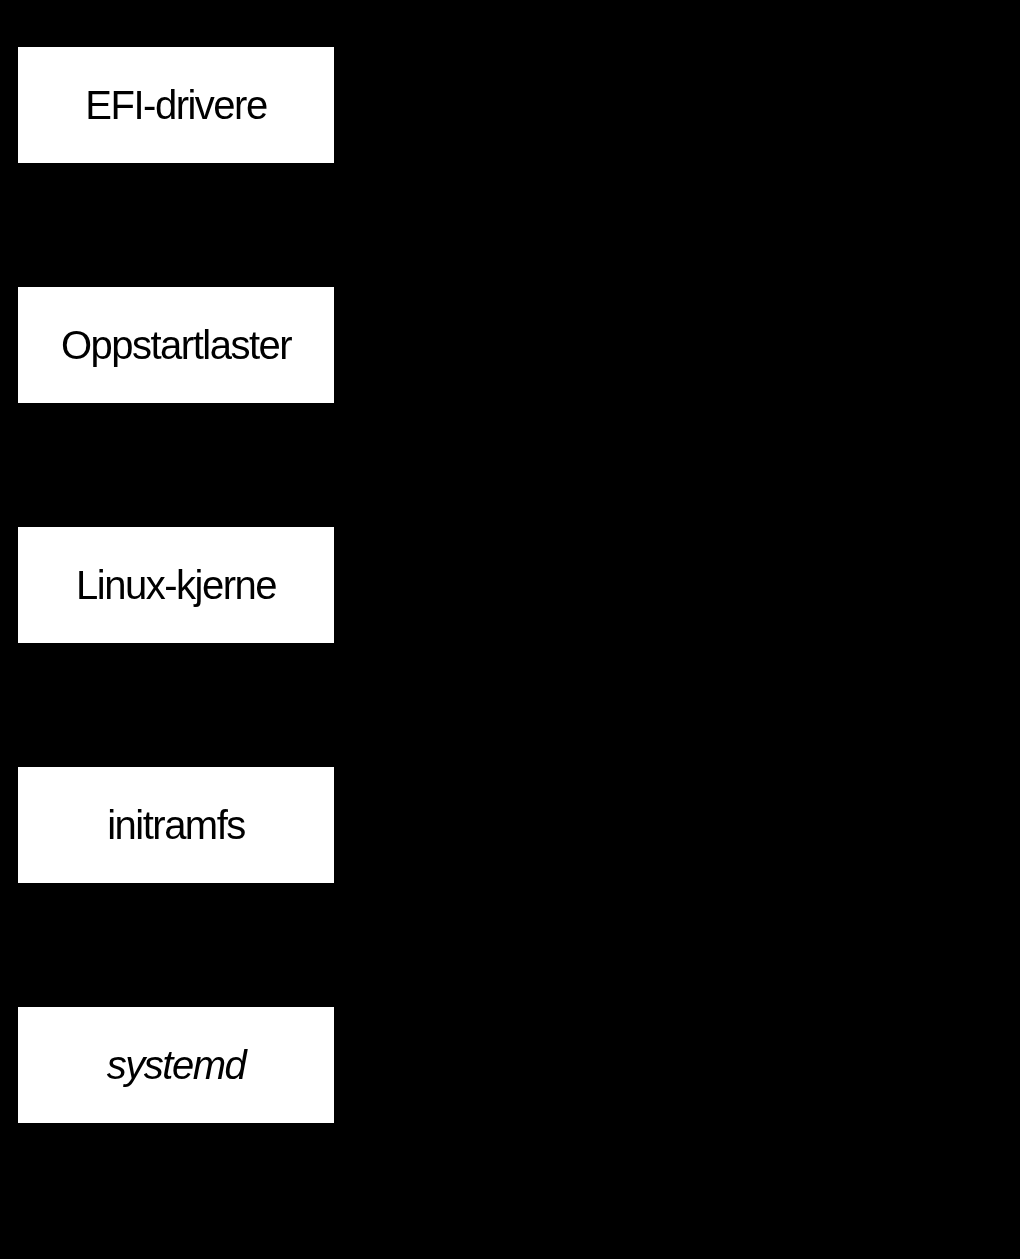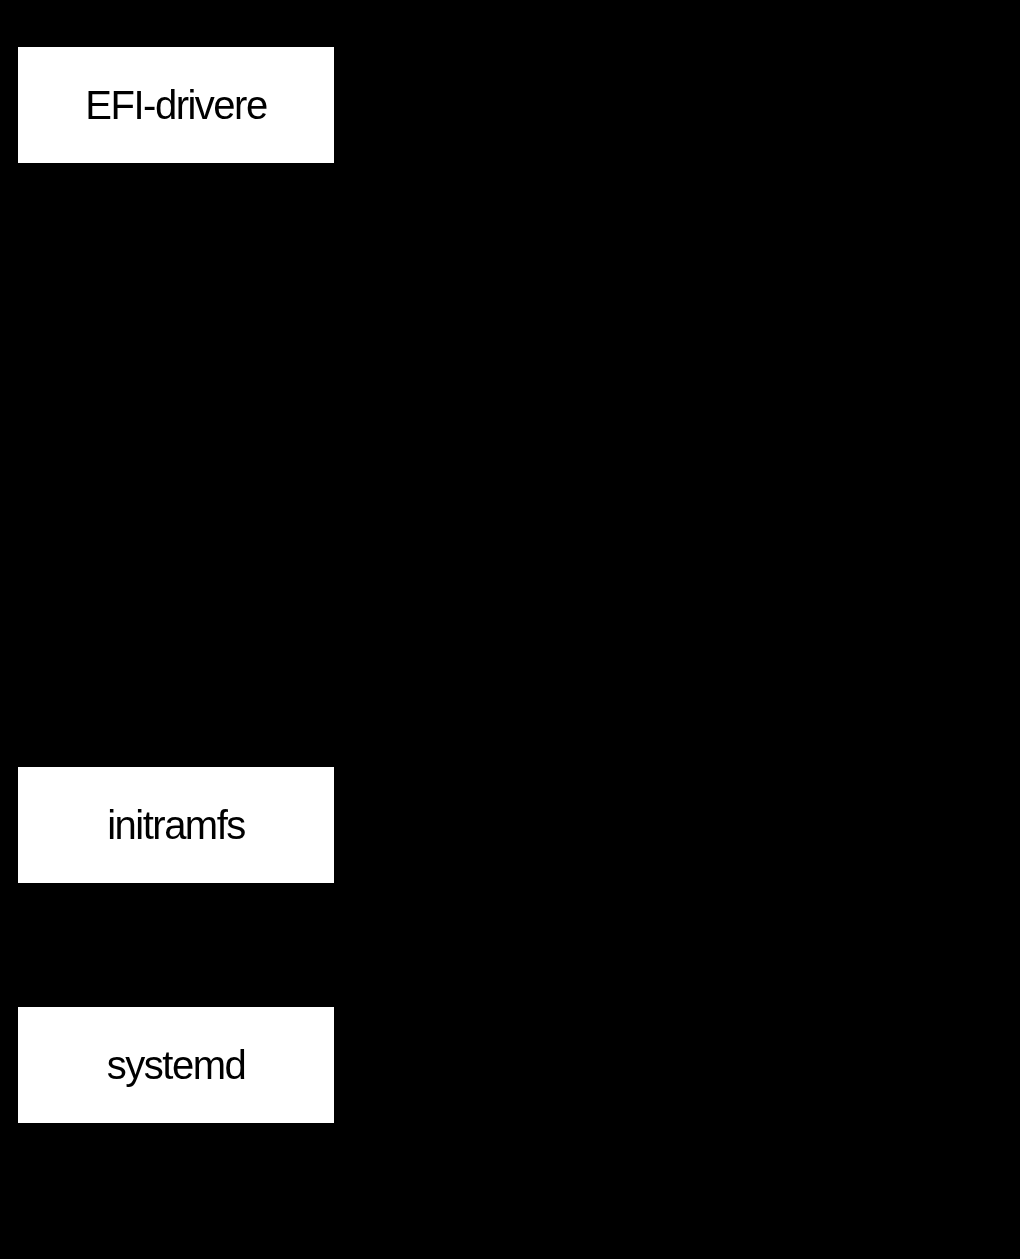--- a/index.html
+++ b/index.html
@@ -33,32 +33,38 @@
     align-items: center;
     justify-content: center;
     font-size: 40px;
     letter-spacing: -1.5px;
     white-space: nowrap;
   }
   .node-1 { top: 5px; }
   .node-2 { top: 245px; }
   .node-3 { top: 485px; }
   .node-4 { top: 725px; justify-content: center; }
-  .node-5 { top: 965px; }
+  .node-5 { top: 965px; font-style: italic; }
 </style>
 </head>
 <body>
 
 <div class="diagram-canvas">
 
   <div class="node node-1">
     <span>EFI-drivere</span>
   </div>
 
+  <div class="node node-2">
+    <span>Oppstartlaster</span>
+  </div>
 
+  <div class="node node-3">
+    <span>Linux-kjerne</span>
+  </div>
 
   <div class="node node-4">
     <span>initramfs</span>
   </div>
 
   <div class="node node-5">
     <span>systemd</span>
   </div>
 
 </div>

